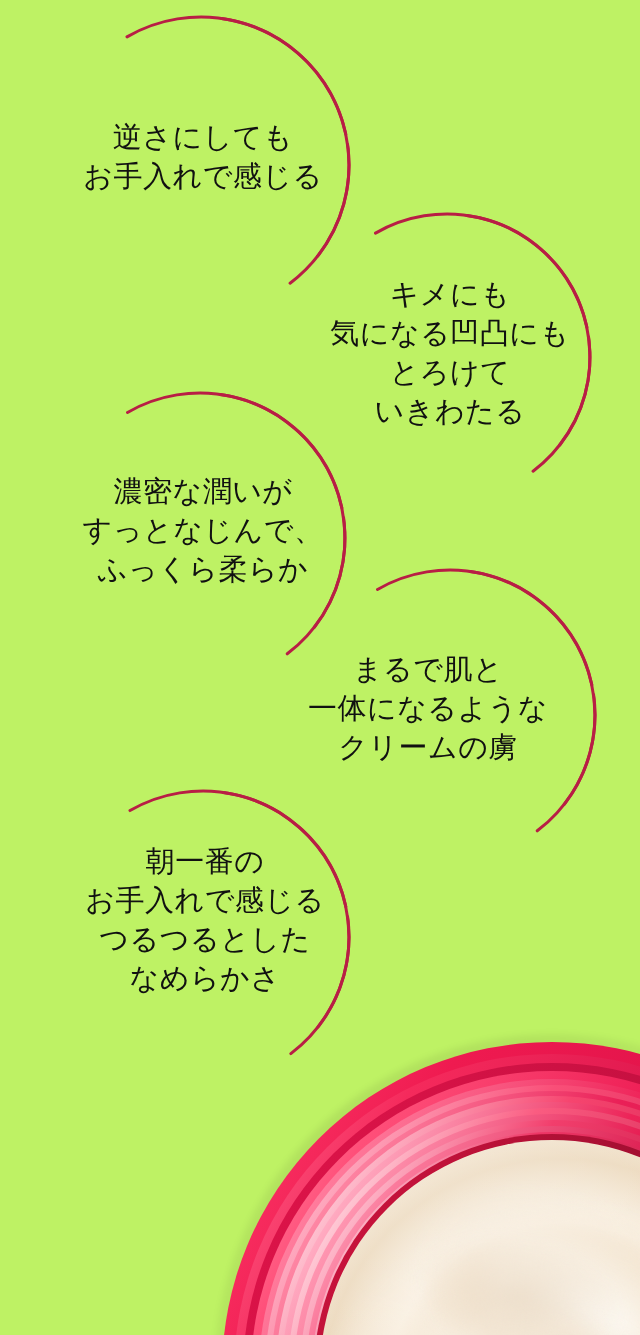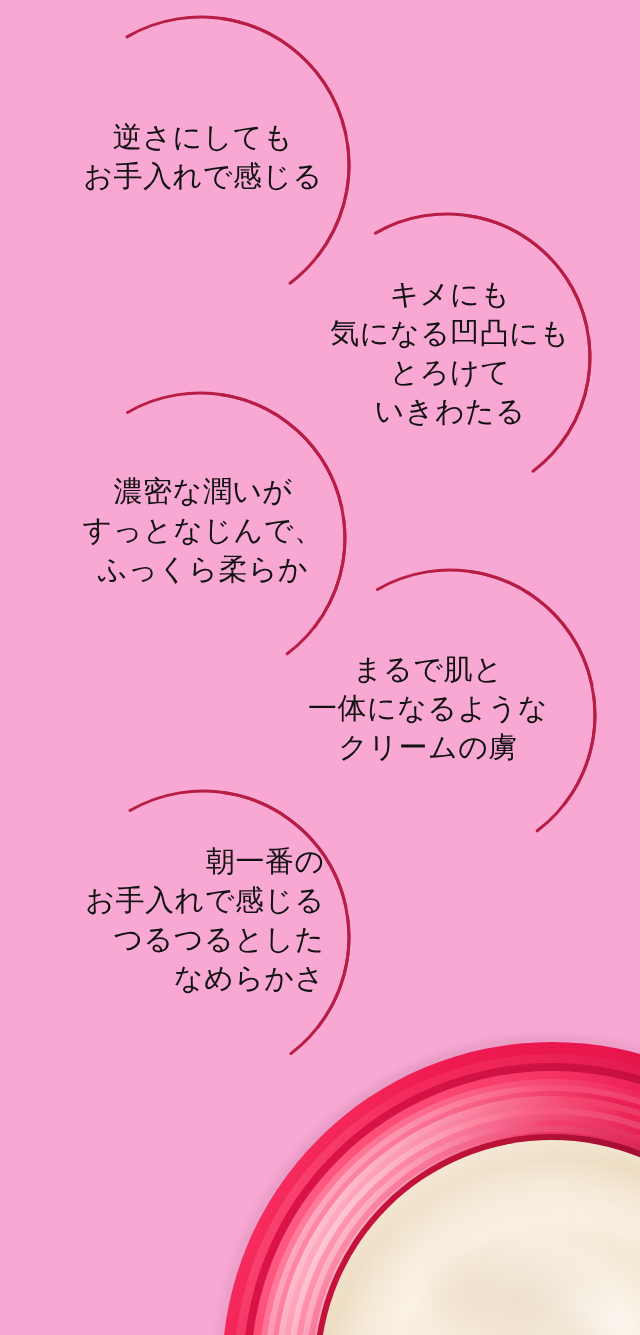--- a/index.html
+++ b/index.html
@@ -51,21 +51,21 @@
     width: 676px;
     height: 676px;
     border-radius: 50%;
     background: radial-gradient(circle at 38% 30%, rgba(0,0,0,0.10), rgba(0,0,0,0.02) 60%, rgba(0,0,0,0) 72%);
     filter: blur(3px);
   }
 </style>
 </head>
 <body>
 
-<div id="stage" style="width: 640px; height: 1335px; background: #f9a8d4;">
+<div id="stage" style="width: 640px; height: 1335px; background: #bef264;">
 
   <div class="jar-shadow"></div>
 
   <div id="jar-root">
       <div style="position: absolute; left: 222px; top: 1042px; width: 660px; height: 660px; border-radius: 50%; background: linear-gradient(118deg, rgb(255, 63, 109) 0%, rgb(239, 26, 80) 24%, rgb(224, 19, 74) 52%, rgb(194, 17, 64) 80%, rgb(165, 13, 52) 100%);"></div>
       <div style="position: absolute; left: 234px; top: 1054px; width: 636px; height: 636px; border-radius: 50%; background: linear-gradient(118deg, rgb(255, 109, 146) 0%, rgb(245, 42, 92) 20%, rgb(216, 19, 74) 55%, rgb(178, 15, 58) 100%);"></div>
       <div style="position: absolute; left: 243px; top: 1063px; width: 618px; height: 618px; border-radius: 50%; background: linear-gradient(120deg, rgb(228, 20, 75) 0%, rgb(196, 16, 64) 45%, rgb(156, 12, 49) 100%);"></div>
       <div style="position: absolute; left: 251px; top: 1071px; width: 602px; height: 602px; border-radius: 50%; background: linear-gradient(120deg, rgb(255, 154, 178) 0%, rgb(255, 79, 121) 16%, rgb(236, 26, 82) 46%, rgb(189, 17, 64) 100%);"></div>
       <div style="position: absolute; left: 259px; top: 1079px; width: 586px; height: 586px; border-radius: 50%; background: linear-gradient(120deg, rgb(245, 191, 205) 0%, rgb(255, 122, 155) 14%, rgb(238, 33, 87) 44%, rgb(173, 15, 56) 100%);"></div>
       <div style="position: absolute; left: 265px; top: 1085px; width: 574px; height: 574px; border-radius: 50%; background: linear-gradient(120deg, rgb(255, 255, 255) 0%, rgb(255, 194, 210) 8%, rgb(249, 79, 120) 32%, rgb(212, 19, 74) 70%, rgb(157, 12, 49) 100%);"></div>
@@ -124,20 +124,20 @@
       <span class="ln">キメにも</span>
       <span class="ln">気になる凹凸にも</span>
       <span class="ln">とろけて</span>
       <span class="ln">いきわたる</span>
     </div>
   <div class="bubble-text" id="txt3" style="left: 428px; top: 708px; color: rgb(17, 17, 17);">
       <span class="ln">まるで肌と</span>
       <span class="ln">一体になるような</span>
       <span class="ln">クリームの虜</span>
     </div>
-  <div class="bubble-text" id="txt4" style="left: 205px; top: 920px; color: rgb(17, 17, 17); text-align: right;">
+  <div class="bubble-text" id="txt4" style="left: 205px; top: 920px; color: rgb(17, 17, 17);">
       <span class="ln">朝一番の</span>
       <span class="ln">お手入れで感じる</span>
       <span class="ln">つるつるとした</span>
       <span class="ln">なめらかさ</span>
     </div>
 
 </div>
 
 </body></html>

